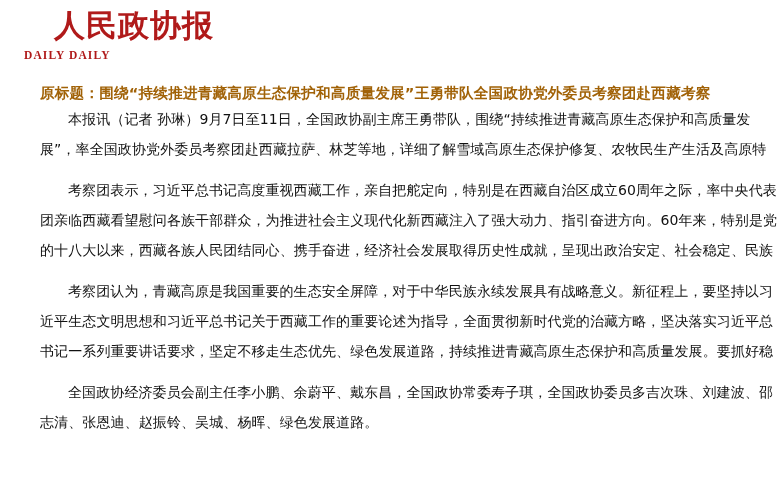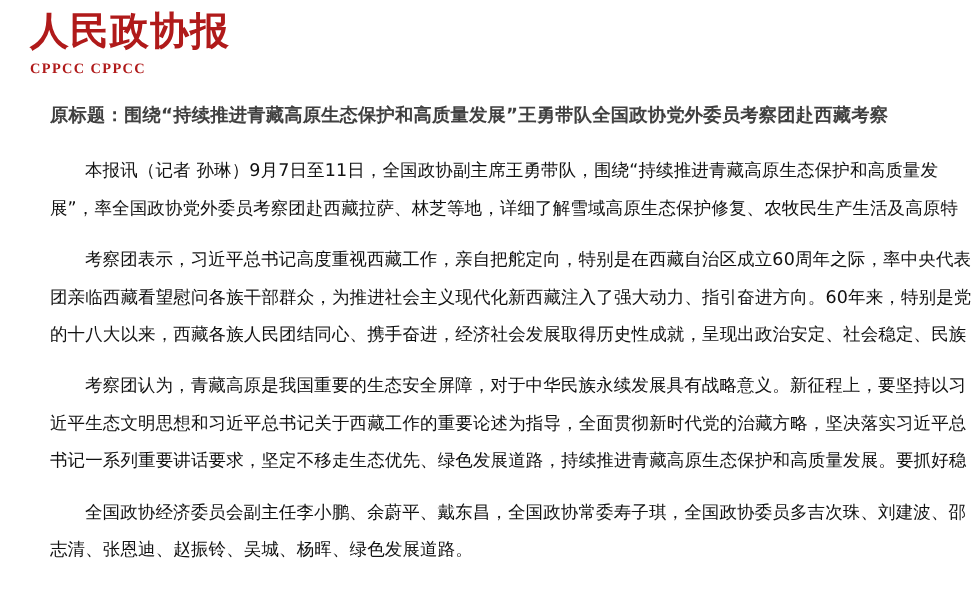--- a/index.html
+++ b/index.html
@@ -28,45 +28,45 @@
     width: 190px;
   }
   .masthead-logo {
     font-family: "DejaVu Serif", "Liberation Serif", serif;
     font-size: 31px;
     font-weight: bold;
     color: #b01a1a;
     letter-spacing: 1px;
     line-height: 1.15;
     white-space: nowrap;
+    text-align: right;
   }
   .masthead-sub {
     margin-top: 5px;
     font-family: "Liberation Serif", serif;
     font-size: 11.5px;
     font-weight: bold;
     color: #b01a1a;
     letter-spacing: 1.1px;
   }
   
   .article {
     position: absolute;
     left: 40px;
     top: 82px;
     width: 738px;
   }
   .headline {
     font-family: "DejaVu Sans", "Liberation Sans", sans-serif;
     font-size: 14.6px;
     font-weight: bold;
-    color: #404040;
+    color: #a16207;
     line-height: 1.5;
     letter-spacing: 0.2px;
     white-space: nowrap;
-    margin-bottom: 18px;
   }
   .para {
     font-family: "DejaVu Sans", "Liberation Sans", sans-serif;
     font-size: 14px;
     line-height: 30px;
     color: #111111;
     text-indent: 28px;
     margin: 0 0 9px 0;
     overflow: hidden;
     max-height: 92px;
@@ -79,21 +79,21 @@
     overflow: hidden;
   }
 </style>
 </head>
 <body>
 
 <div class="page">
 
   <div class="masthead">
     <div class="masthead-logo">人民政协报</div>
-    <div class="masthead-sub">CPPCC CPPCC</div>
+    <div class="masthead-sub">DAILY DAILY</div>
   </div>
 
   <div class="article">
     <div class="headline clip">原标题：围绕“持续推进青藏高原生态保护和高质量发展”王勇带队全国政协党外委员考察团赴西藏考察</div>
 
     <p class="para two-line">本报讯（记者 孙琳）9月7日至11日，全国政协副主席王勇带队，围绕“持续推进青藏高原生态保护和高质量发展”，率全国政协党外委员考察团赴西藏拉萨、林芝等地，详细了解雪域高原生态保护修复、农牧民生产生活及高原特色优势产业发展情况，并与当地干部群众深入交流座谈。</p>
     <p class="para three-line">考察团表示，习近平总书记高度重视西藏工作，亲自把舵定向，特别是在西藏自治区成立60周年之际，率中央代表团亲临西藏看望慰问各族干部群众，为推进社会主义现代化新西藏注入了强大动力、指引奋进方向。60年来，特别是党的十八大以来，西藏各族人民团结同心、携手奋进，经济社会发展取得历史性成就，呈现出政治安定、社会稳定、民族团结、经济发展、人民安居乐业的欣欣向荣景象。</p>
     <p class="para three-line">考察团认为，青藏高原是我国重要的生态安全屏障，对于中华民族永续发展具有战略意义。新征程上，要坚持以习近平生态文明思想和习近平总书记关于西藏工作的重要论述为指导，全面贯彻新时代党的治藏方略，坚决落实习近平总书记一系列重要讲话要求，坚定不移走生态优先、绿色发展道路，持续推进青藏高原生态保护和高质量发展。要抓好稳定、发展、生态、强边四件大事，合力谱写雪域高原长治久安和高质量发展新篇章。要发挥人民政协优势作用，广泛凝聚共识、汇聚力量，为以高水平生态保护支撑西藏经济社会高质量发展贡献智慧和力量。</p>
     <p class="para two-line">全国政协经济委员会副主任李小鹏、余蔚平、戴东昌，全国政协常委寿子琪，全国政协委员多吉次珠、刘建波、邵志清、张恩迪、赵振铃、吴城、杨晖、绿色发展道路。</p>
   </div>

